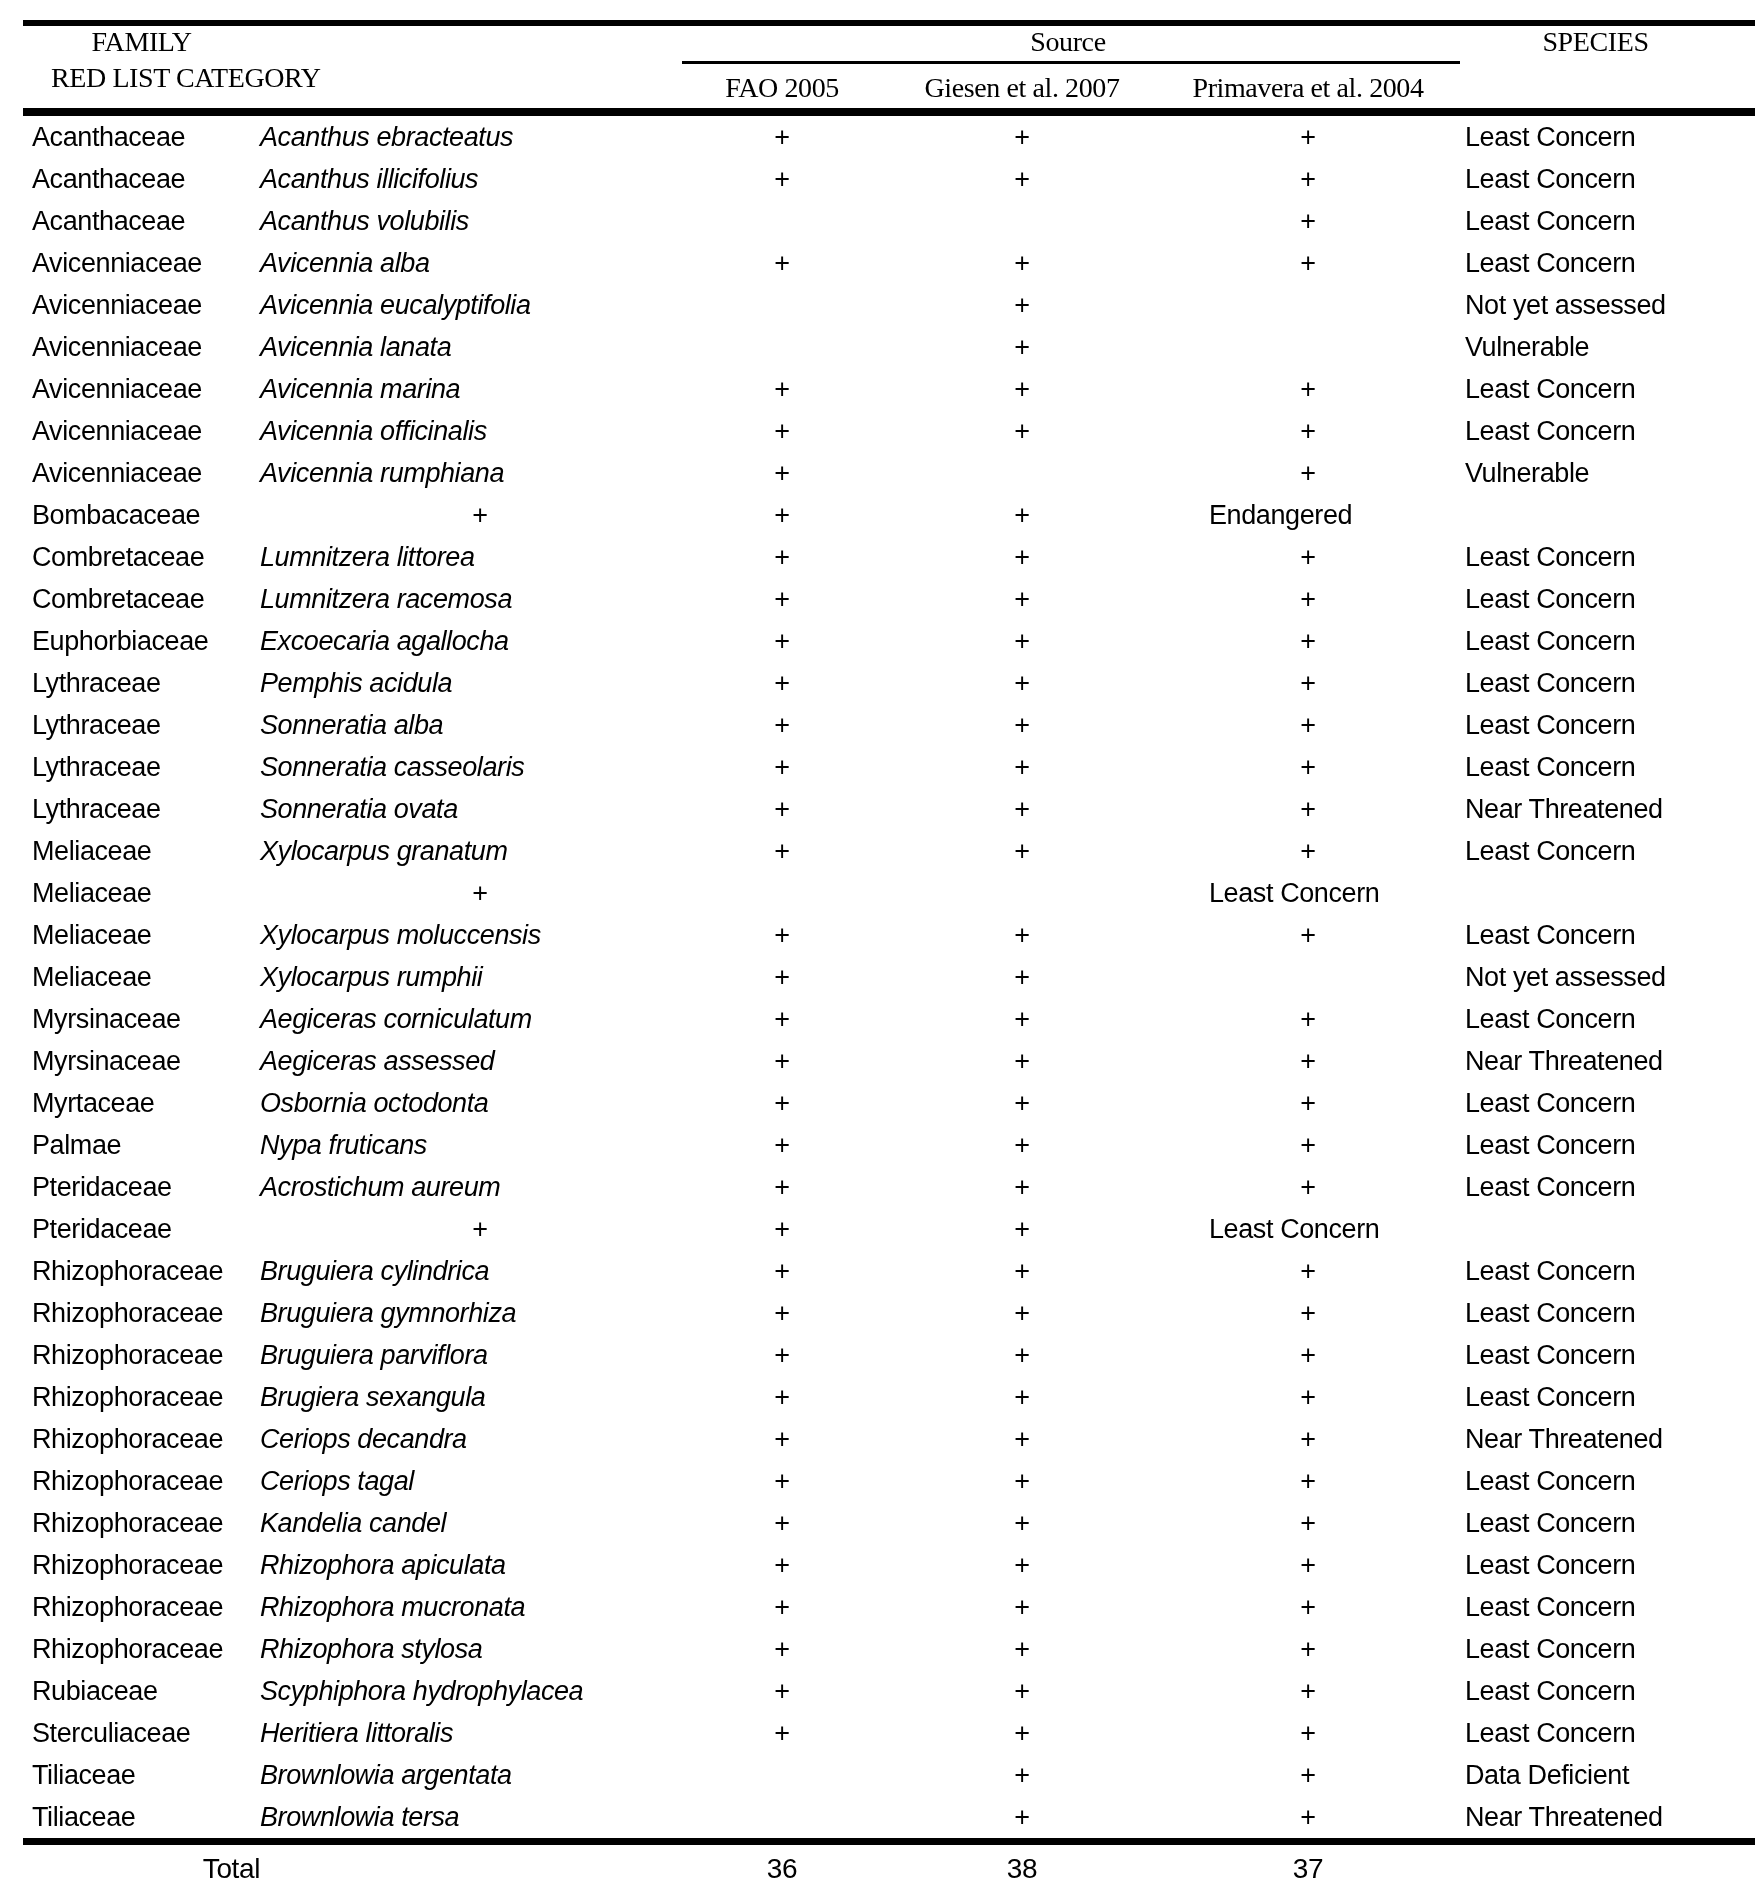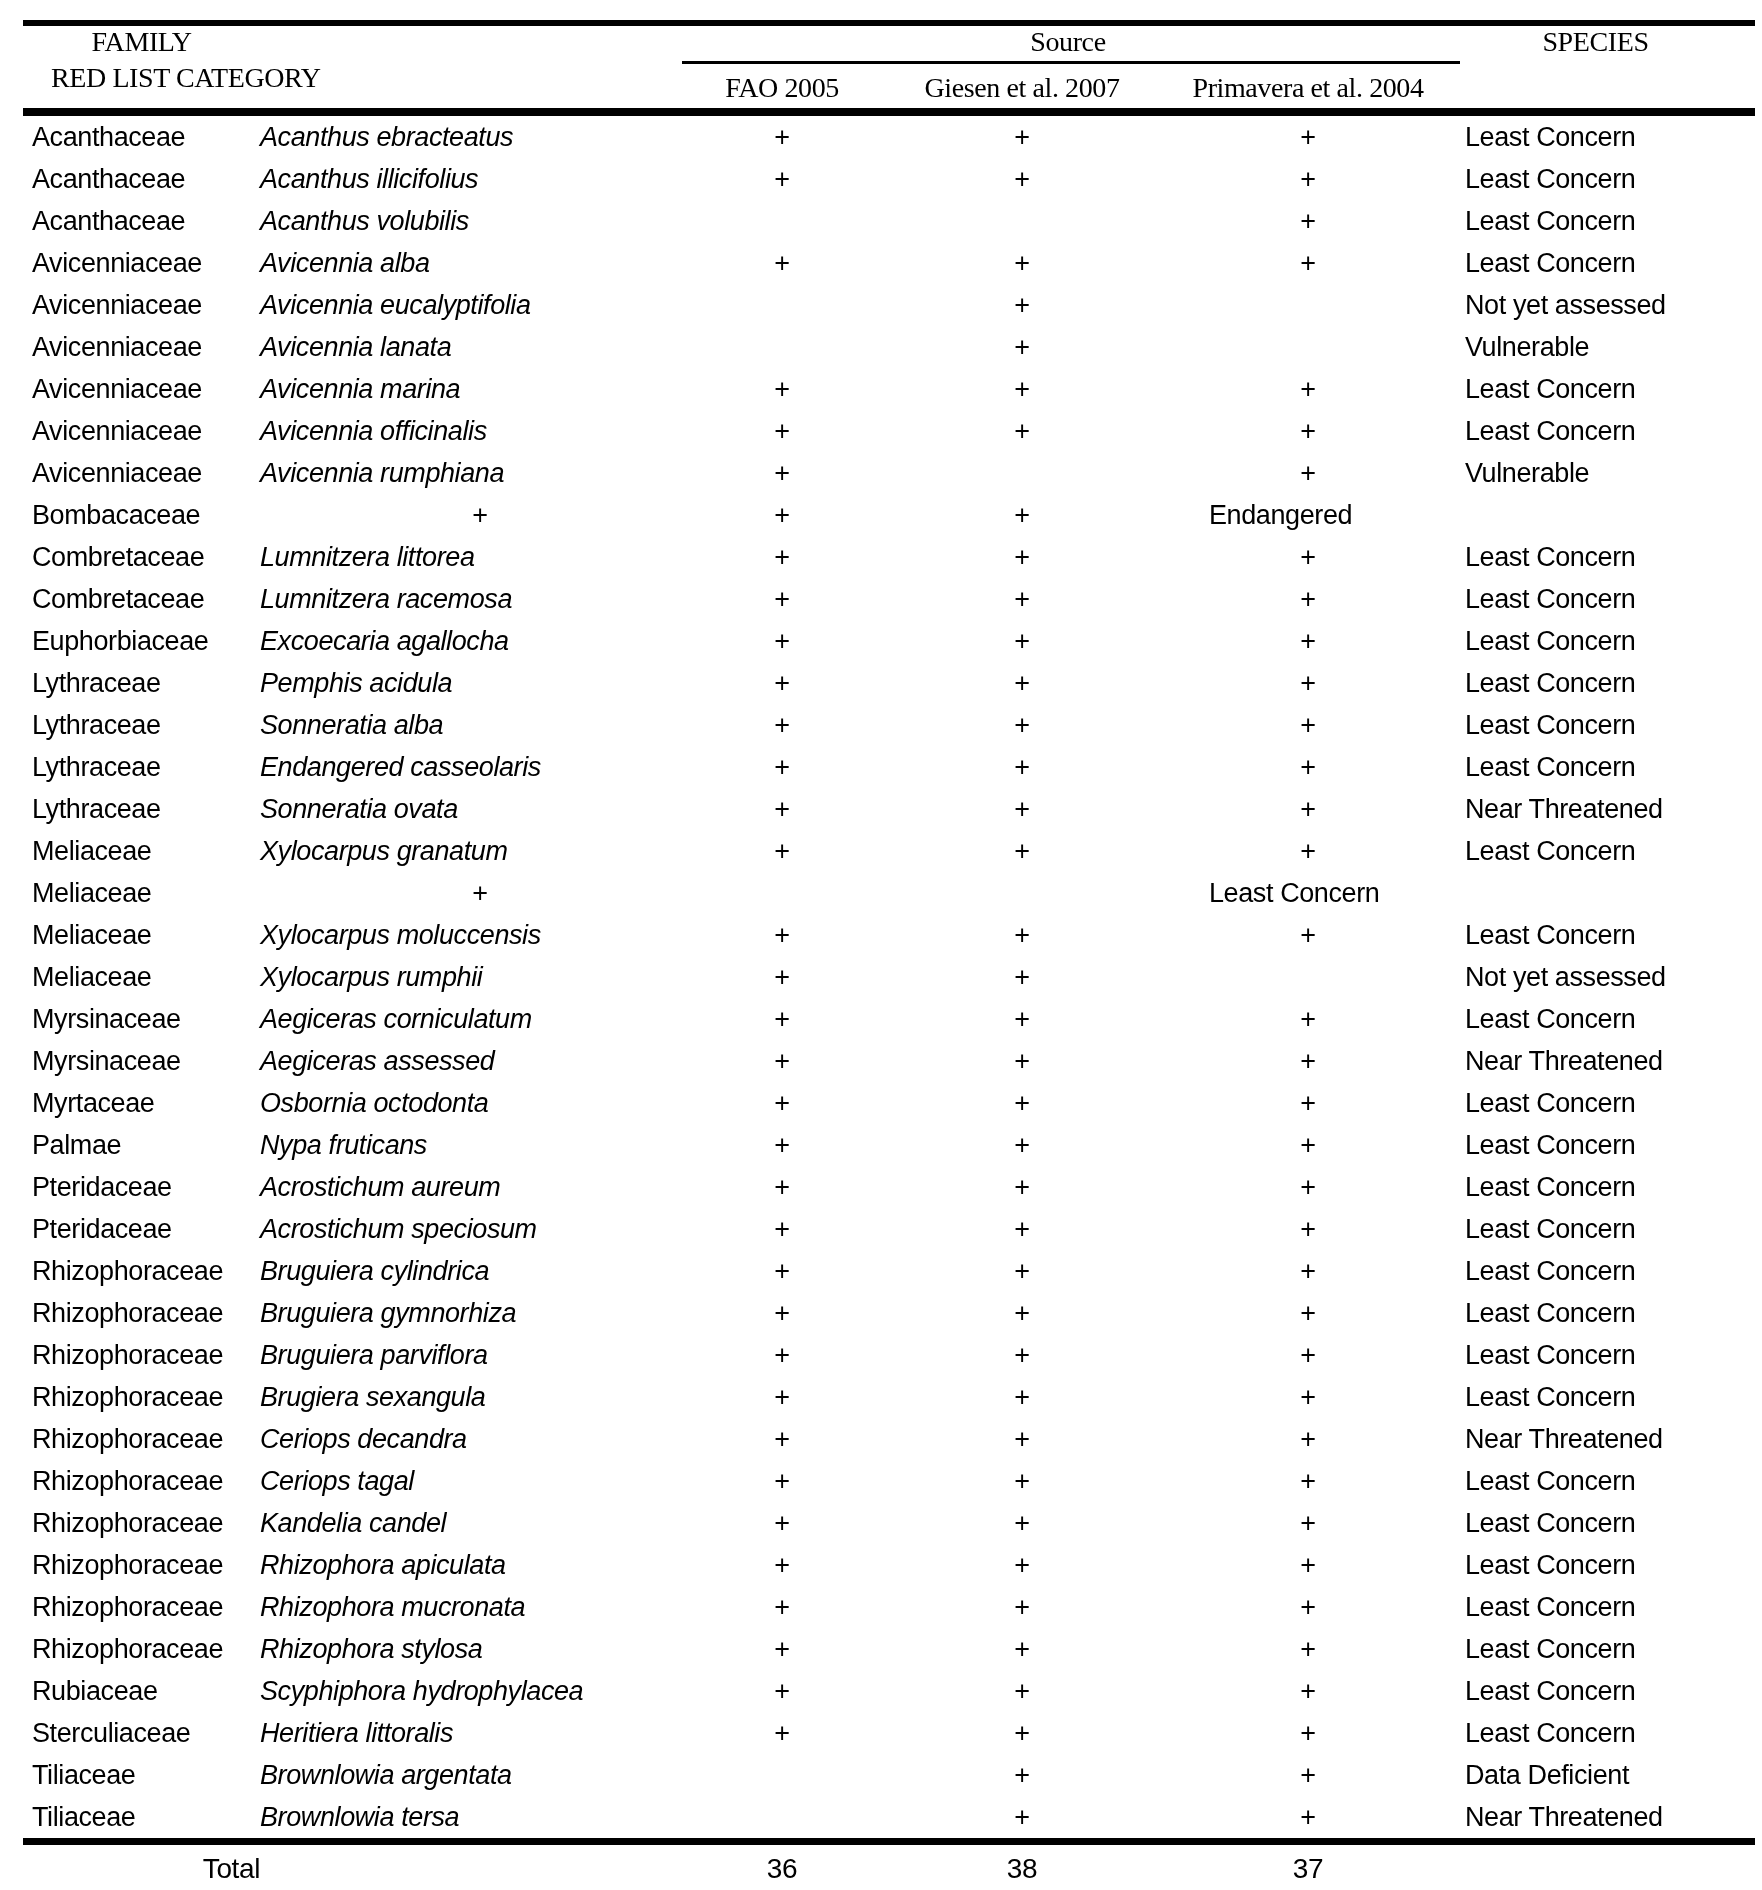--- a/index.html
+++ b/index.html
@@ -217,21 +217,21 @@
       <div class="grid row">
     <div class="cell c-family">Lythraceae</div>
     <div class="cell c-species">Sonneratia alba</div>
     <div class="cell c-mark">+</div>
     <div class="cell c-mark">+</div>
     <div class="cell c-mark">+</div>
     <div class="cell c-redlist">Least Concern</div>
   </div>
       <div class="grid row">
     <div class="cell c-family">Lythraceae</div>
-    <div class="cell c-species">Endangered casseolaris</div>
+    <div class="cell c-species">Sonneratia casseolaris</div>
     <div class="cell c-mark">+</div>
     <div class="cell c-mark">+</div>
     <div class="cell c-mark">+</div>
     <div class="cell c-redlist">Least Concern</div>
   </div>
       <div class="grid row">
     <div class="cell c-family">Lythraceae</div>
     <div class="cell c-species">Sonneratia ovata</div>
     <div class="cell c-mark">+</div>
     <div class="cell c-mark">+</div>
@@ -304,21 +304,20 @@
       <div class="grid row">
     <div class="cell c-family">Pteridaceae</div>
     <div class="cell c-species">Acrostichum aureum</div>
     <div class="cell c-mark">+</div>
     <div class="cell c-mark">+</div>
     <div class="cell c-mark">+</div>
     <div class="cell c-redlist">Least Concern</div>
   </div>
       <div class="grid row">
     <div class="cell c-family">Pteridaceae</div>
-    <div class="cell c-species">Acrostichum speciosum</div>
     <div class="cell c-mark">+</div>
     <div class="cell c-mark">+</div>
     <div class="cell c-mark">+</div>
     <div class="cell c-redlist">Least Concern</div>
   </div>
       <div class="grid row">
     <div class="cell c-family">Rhizophoraceae</div>
     <div class="cell c-species">Bruguiera cylindrica</div>
     <div class="cell c-mark">+</div>
     <div class="cell c-mark">+</div>

